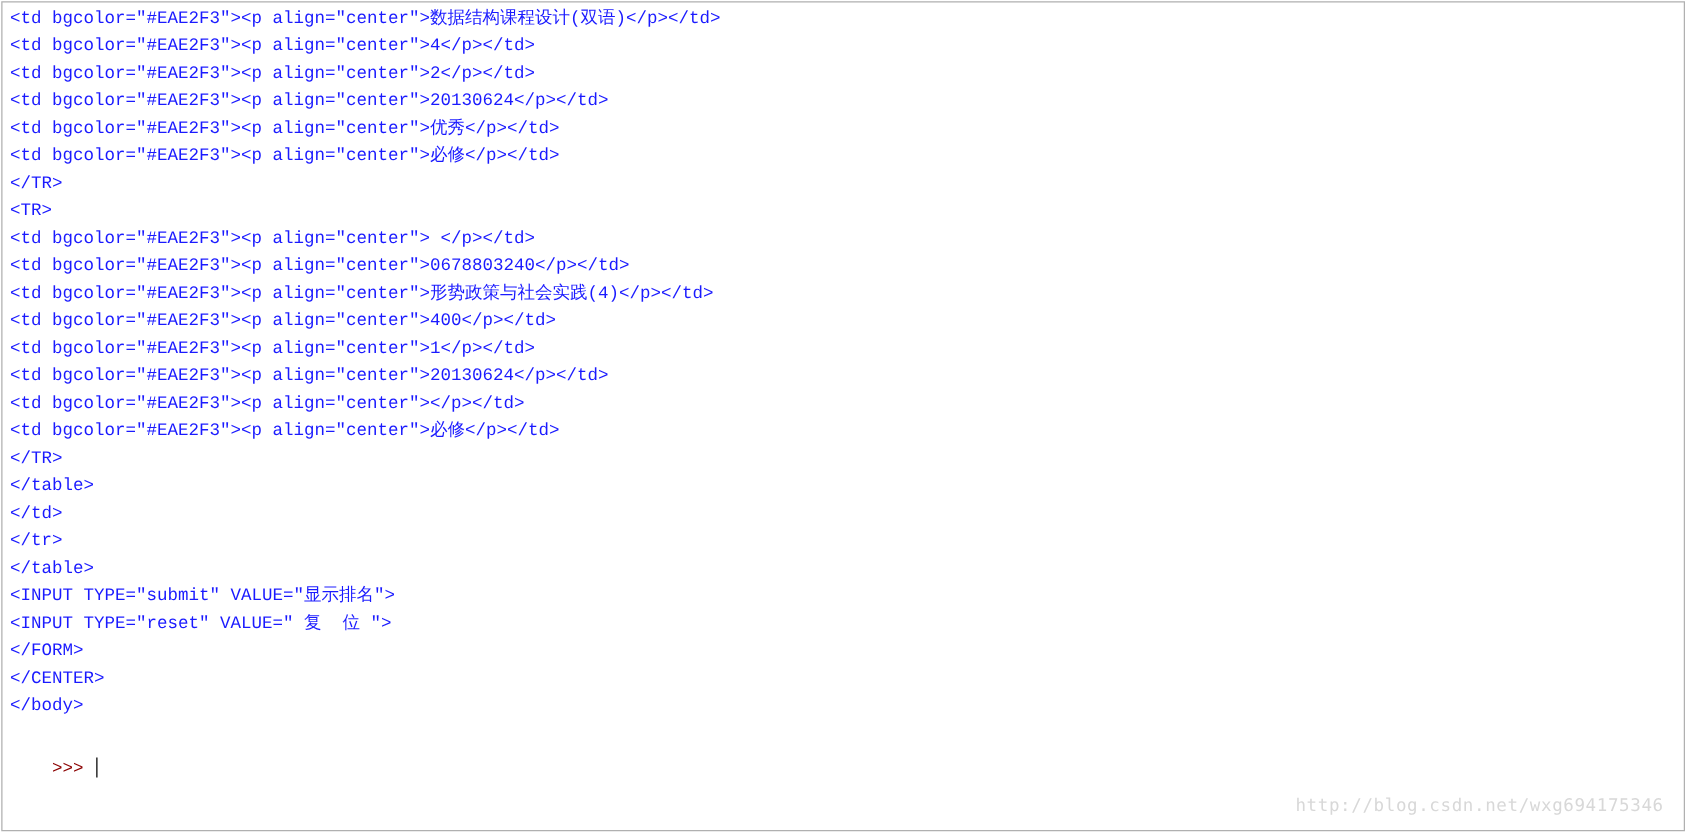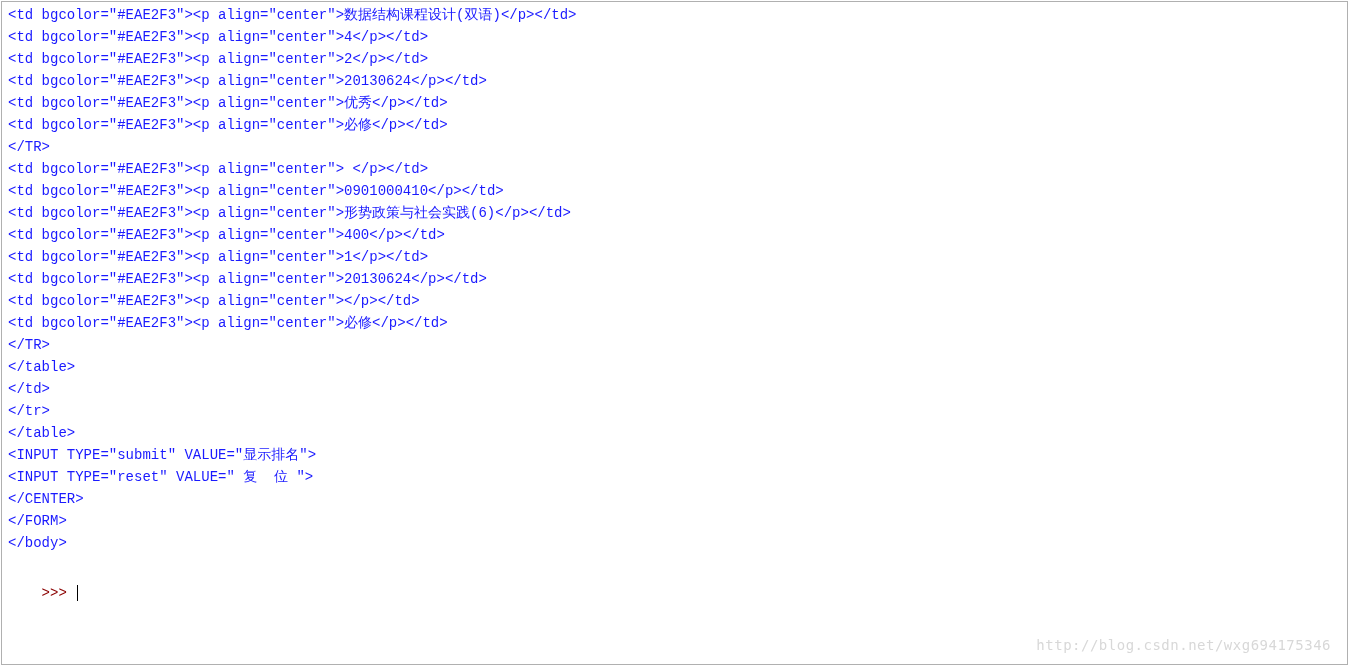--- a/index.html
+++ b/index.html
@@ -53,36 +53,37 @@
 
 <div class="terminal">
   <div id="code-lines">
       <div class="line"><span class="tag">&lt;td bgcolor="#EAE2F3"&gt;&lt;p align="center"&gt;</span><span class="text">数据结构课程设计(双语)</span><span class="tag">&lt;/p&gt;&lt;/td&gt;</span></div>
       <div class="line"><span class="tag">&lt;td bgcolor="#EAE2F3"&gt;&lt;p align="center"&gt;</span><span class="text">4</span><span class="tag">&lt;/p&gt;&lt;/td&gt;</span></div>
       <div class="line"><span class="tag">&lt;td bgcolor="#EAE2F3"&gt;&lt;p align="center"&gt;</span><span class="text">2</span><span class="tag">&lt;/p&gt;&lt;/td&gt;</span></div>
       <div class="line"><span class="tag">&lt;td bgcolor="#EAE2F3"&gt;&lt;p align="center"&gt;</span><span class="text">20130624</span><span class="tag">&lt;/p&gt;&lt;/td&gt;</span></div>
       <div class="line"><span class="tag">&lt;td bgcolor="#EAE2F3"&gt;&lt;p align="center"&gt;</span><span class="text">优秀</span><span class="tag">&lt;/p&gt;&lt;/td&gt;</span></div>
       <div class="line"><span class="tag">&lt;td bgcolor="#EAE2F3"&gt;&lt;p align="center"&gt;</span><span class="text">必修</span><span class="tag">&lt;/p&gt;&lt;/td&gt;</span></div>
       <div class="line"><span class="tag">&lt;/TR&gt;</span></div>
+      <div class="line"><span class="tag">&lt;TR&gt;</span></div>
       <div class="line"><span class="tag">&lt;td bgcolor="#EAE2F3"&gt;&lt;p align="center"&gt;</span><span class="text"> </span><span class="tag">&lt;/p&gt;&lt;/td&gt;</span></div>
-      <div class="line"><span class="tag">&lt;td bgcolor="#EAE2F3"&gt;&lt;p align="center"&gt;</span><span class="text">0901000410</span><span class="tag">&lt;/p&gt;&lt;/td&gt;</span></div>
-      <div class="line"><span class="tag">&lt;td bgcolor="#EAE2F3"&gt;&lt;p align="center"&gt;</span><span class="text">形势政策与社会实践(6)</span><span class="tag">&lt;/p&gt;&lt;/td&gt;</span></div>
+      <div class="line"><span class="tag">&lt;td bgcolor="#EAE2F3"&gt;&lt;p align="center"&gt;</span><span class="text">0678803240</span><span class="tag">&lt;/p&gt;&lt;/td&gt;</span></div>
+      <div class="line"><span class="tag">&lt;td bgcolor="#EAE2F3"&gt;&lt;p align="center"&gt;</span><span class="text">形势政策与社会实践(4)</span><span class="tag">&lt;/p&gt;&lt;/td&gt;</span></div>
       <div class="line"><span class="tag">&lt;td bgcolor="#EAE2F3"&gt;&lt;p align="center"&gt;</span><span class="text">400</span><span class="tag">&lt;/p&gt;&lt;/td&gt;</span></div>
       <div class="line"><span class="tag">&lt;td bgcolor="#EAE2F3"&gt;&lt;p align="center"&gt;</span><span class="text">1</span><span class="tag">&lt;/p&gt;&lt;/td&gt;</span></div>
       <div class="line"><span class="tag">&lt;td bgcolor="#EAE2F3"&gt;&lt;p align="center"&gt;</span><span class="text">20130624</span><span class="tag">&lt;/p&gt;&lt;/td&gt;</span></div>
       <div class="line"><span class="tag">&lt;td bgcolor="#EAE2F3"&gt;&lt;p align="center"&gt;</span><span class="text"></span><span class="tag">&lt;/p&gt;&lt;/td&gt;</span></div>
       <div class="line"><span class="tag">&lt;td bgcolor="#EAE2F3"&gt;&lt;p align="center"&gt;</span><span class="text">必修</span><span class="tag">&lt;/p&gt;&lt;/td&gt;</span></div>
       <div class="line"><span class="tag">&lt;/TR&gt;</span></div>
       <div class="line"><span class="tag">&lt;/table&gt;</span></div>
       <div class="line"><span class="tag">&lt;/td&gt;</span></div>
       <div class="line"><span class="tag">&lt;/tr&gt;</span></div>
       <div class="line"><span class="tag">&lt;/table&gt;</span></div>
       <div class="line"><span class="tag">&lt;INPUT TYPE="submit" VALUE="显示排名"&gt;</span></div>
       <div class="line"><span class="tag">&lt;INPUT TYPE="reset" VALUE=" 复  位 "&gt;</span></div>
+      <div class="line"><span class="tag">&lt;/FORM&gt;</span></div>
       <div class="line"><span class="tag">&lt;/CENTER&gt;</span></div>
-      <div class="line"><span class="tag">&lt;/FORM&gt;</span></div>
       <div class="line"><span class="tag">&lt;/body&gt;</span></div>
     </div>
   <div class="line prompt-row">
     <span class="prompt">&gt;&gt;&gt; </span><span class="cursor"></span>
   </div>
   <div class="watermark">http://blog.csdn.net/wxg694175346</div>
 </div>
 
 </body></html>

